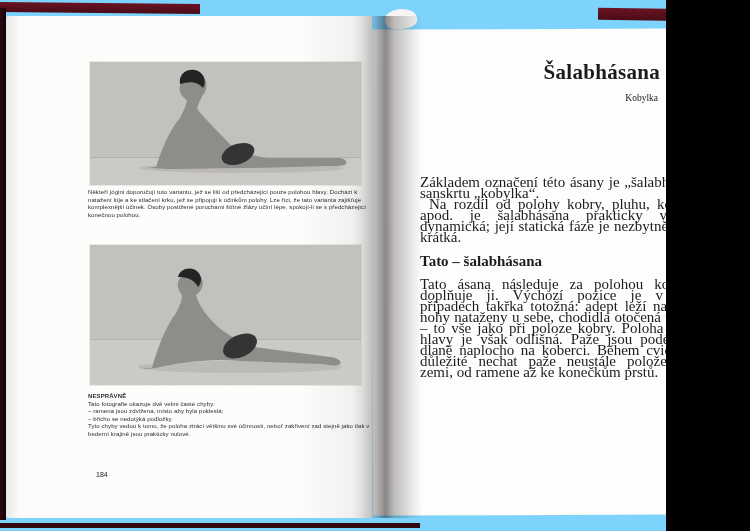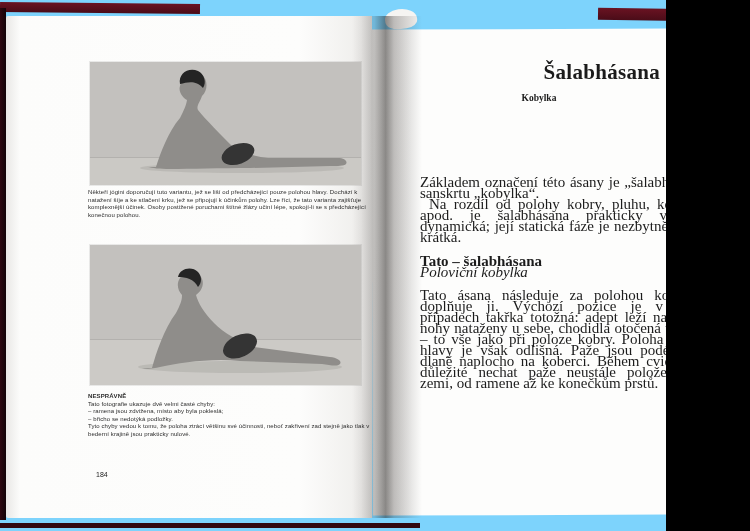--- a/index.html
+++ b/index.html
@@ -36,21 +36,21 @@
   .caption1{left:88px;top:189px;width:278px;}
   .caption2{left:88px;top:393px;width:282px;}
   .caption-head{font-weight:bold;margin:0 0 1px 0;}
   .caption p{margin:0;}
   .pagenum{position:absolute;font-size:7px;color:#222;font-family:"Liberation Sans",sans-serif;}
   .pagenum-left{left:96px;top:471px;}
   .pagenum-right{left:672px;top:471px;}
   
   .title-block{position:absolute;left:420px;top:60px;width:240px;text-align:right;color:#1b1b1b;}
   .book-title{font-size:21px;font-weight:bold;letter-spacing:.3px;margin:0;}
-  .book-subtitle{font-size:9.5px;font-weight:bold;margin:8px 2px 0 0;text-align:center;}
+  .book-subtitle{font-size:9.5px;font-weight:normal;margin:8px 2px 0 0;}
   .text-col{position:absolute;left:420px;top:177px;width:287px;font-size:15px;line-height:11px;
     color:#1c1c1c;text-align:justify;}
   .text-col p{margin:0;}
   .text-col .sp{margin-top:12px;}
   .text-col .indent{text-indent:9px;}
   .sec-head{font-weight:bold;margin-top:13px !important;letter-spacing:.2px;}
   .sub-head{font-weight:bold;margin-top:13px !important;}
   .sub-ital{font-style:italic;}
 </style>
 </head>
@@ -120,19 +120,18 @@
 
   <div class="title-block">
     <p class="book-title">Šalabhásana</p>
     <p class="book-subtitle">Kobylka</p>
   </div>
 
   <div class="text-col">
     <p>Základem označení této ásany je „šalabha“ – v sanskrtu „kobylka“.</p>
     <p class="indent">Na rozdíl od polohy kobry, pluhu, konečně apod. je šalabhásana prakticky výlučně dynamická; její statická fáze je nezbytně velmi krátká.</p>
     <p class="sub-head">Tato – šalabhásana</p>
-    <p class="sub-ital">Poloviční kobylka</p>
     <p class="sp">Tato ásana následuje za polohou kobry a doplňuje ji. Výchozí pozice je v obou případech takřka totožná: adept leží na břiše, nohy nataženy u sebe, chodidla otočená vzhůru – to vše jako při poloze kobry. Poloha paží a hlavy je však odlišná. Paže jsou podél těla, dlaně naplocho na koberci. Během cvičení je důležité nechat paže neustále položeny na zemi, od ramene až ke konečkům prstů.</p>
   </div>
 
   <div class="pagenum pagenum-right">185</div>
 
 </div>
 
 </body></html>

